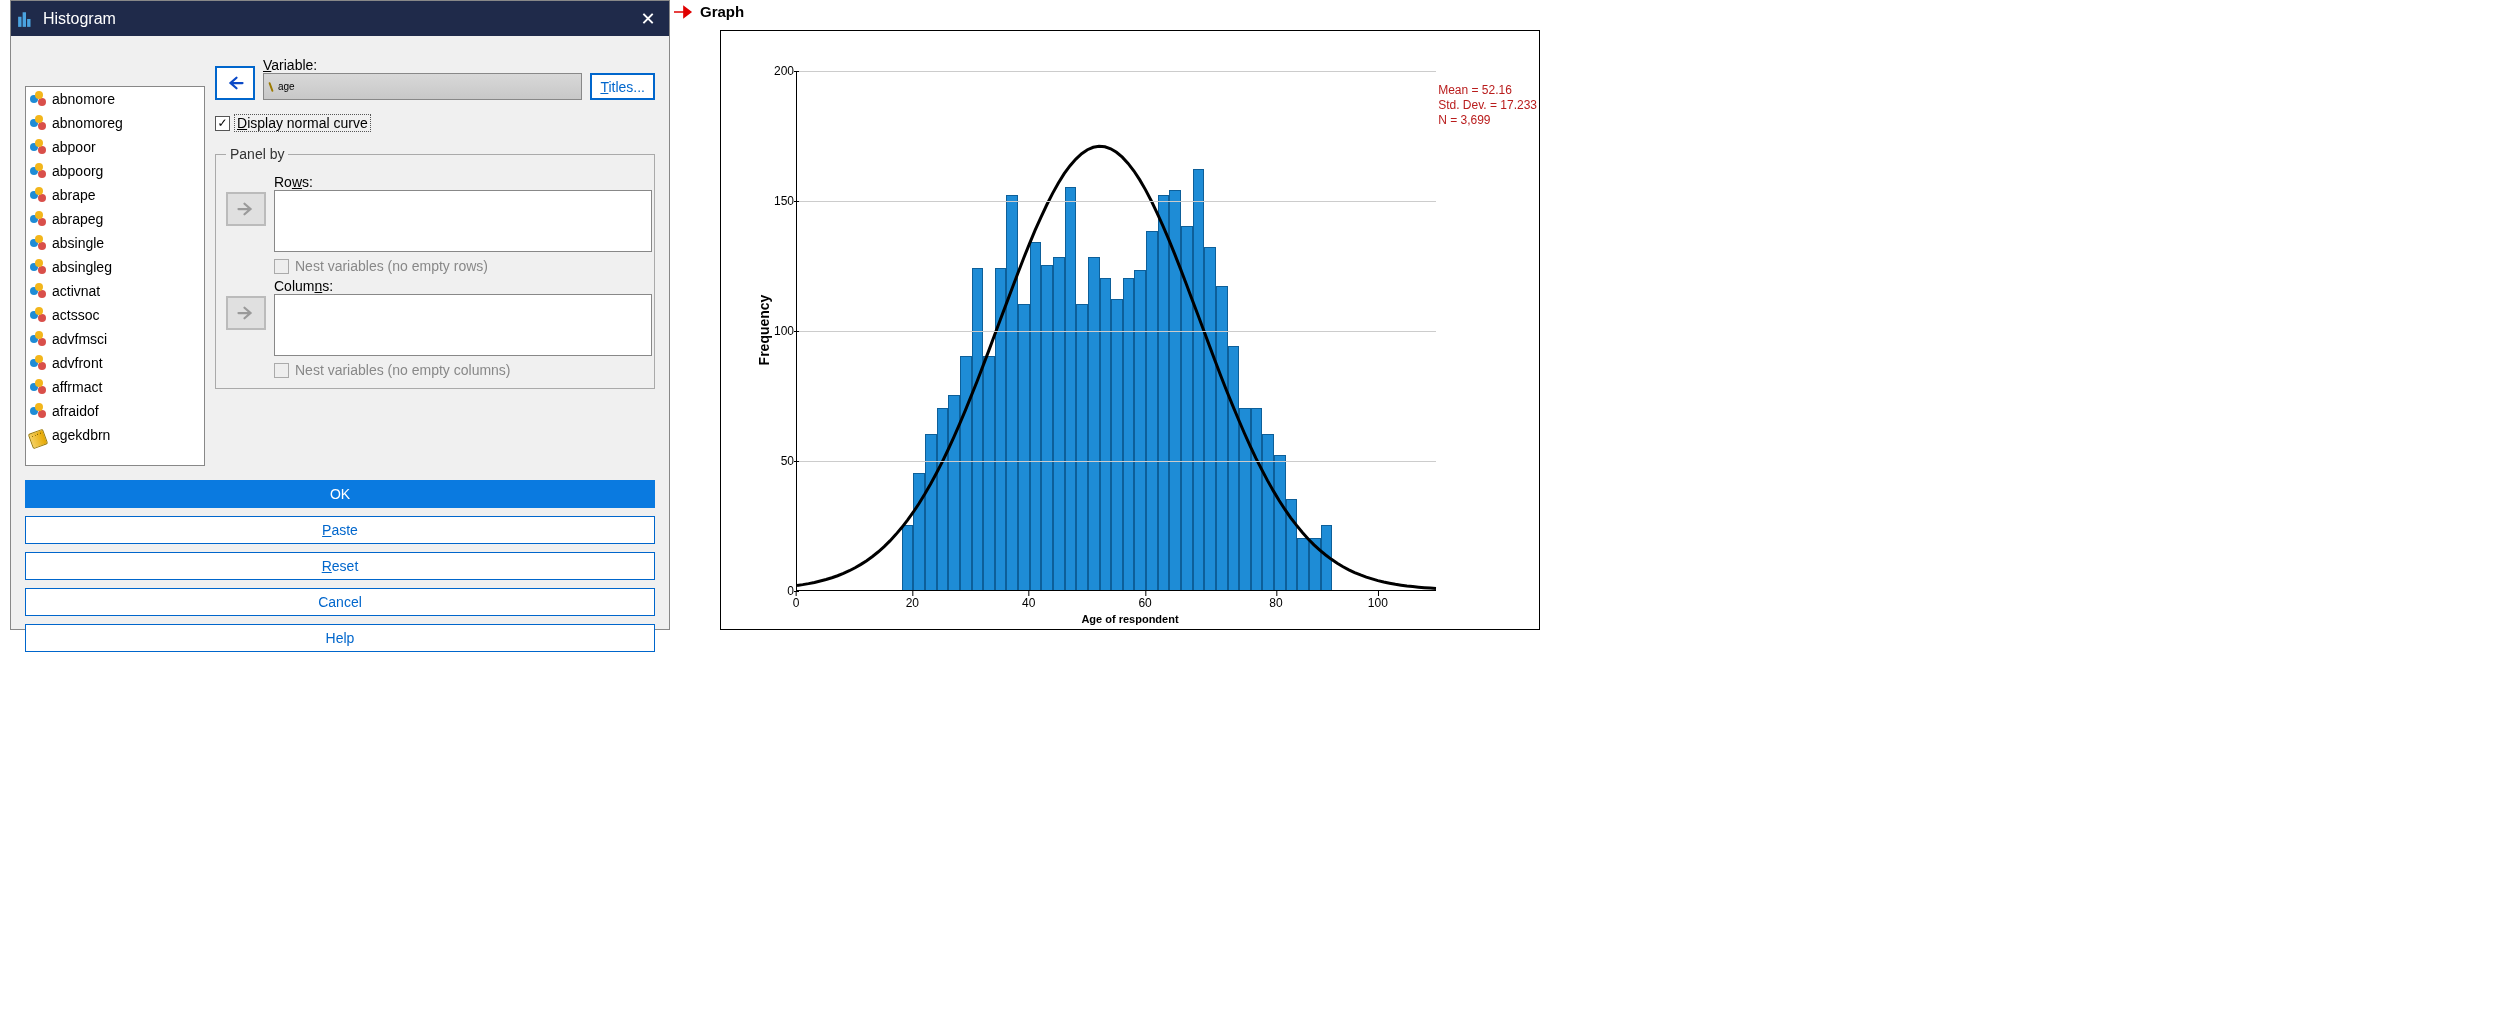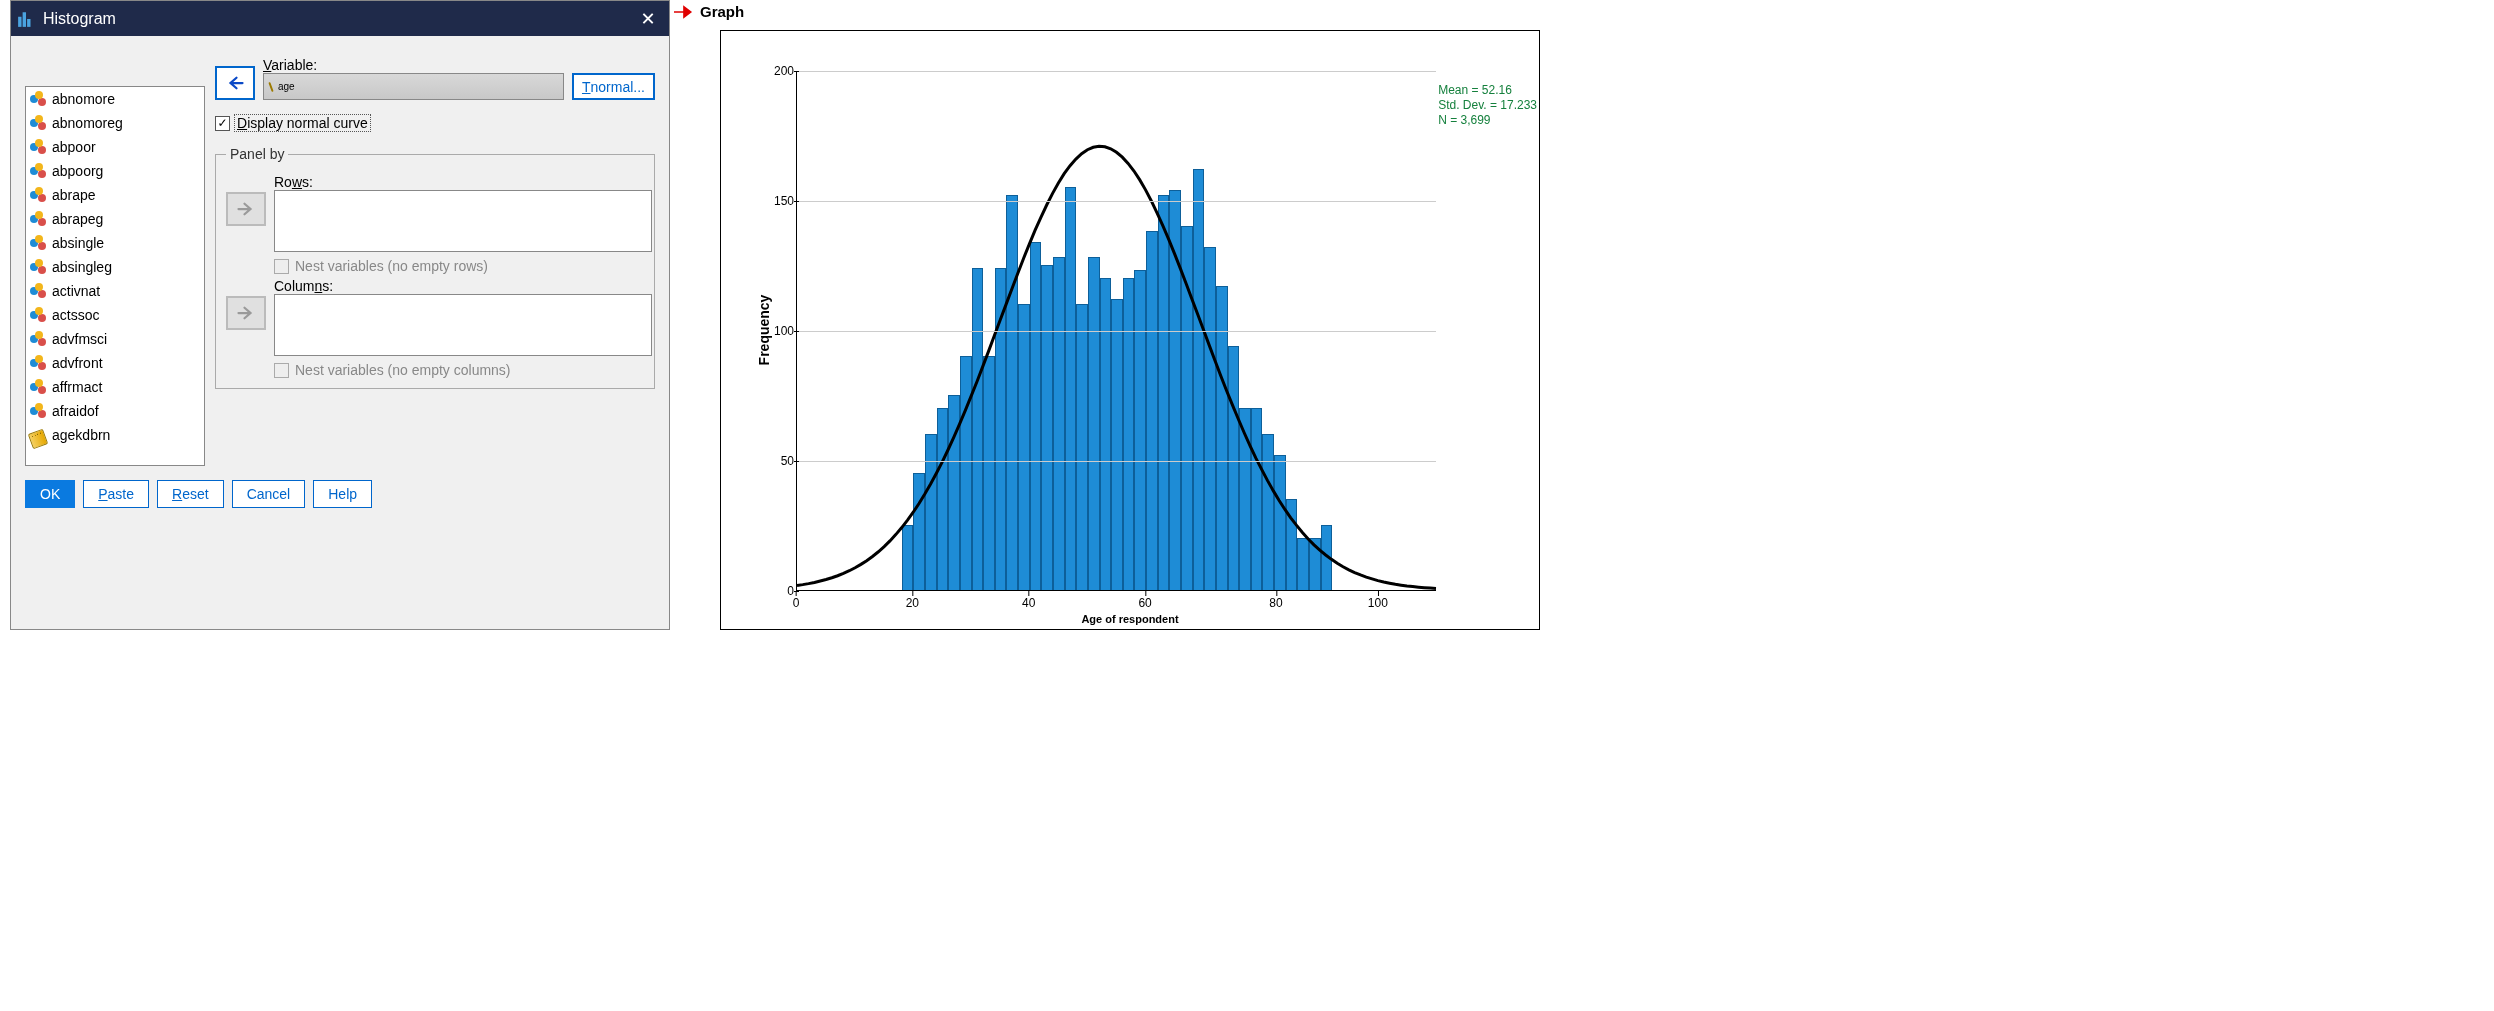--- a/index.html
+++ b/index.html
@@ -43,29 +43,29 @@
   legend{ font-size:14px; color:#333; padding:0 4px;}
   .panel-row{ display:flex; align-items:flex-start; gap:8px; margin-top:4px;}
   .panel-row .move-btn{border-color:#bbb; background:#e0e0e0; cursor:default; margin-top:18px;}
   .panel-row .move-btn svg{fill:#9a9a9a;}
   .panel-col{flex:1;}
   .panel-field{ width:100%; height:62px; border:1px solid #888; background:#fff;}
   .nest-row{ display:flex; align-items:center; gap:6px; margin-top:6px; font-size:14px; color:#888;}
   .nest-row .chk{border-color:#aaa;background:#eee;}
   .template{ margin-top:10px;}
   .file-btn{ margin-top:6px; margin-left:24px; padding:4px 10px; color:#888; background:#e8e8e8; border:1px solid #ccc; font-size:14px;}
-  .btn-row{ display:flex; gap:8px; justify-content:flex-start; margin-top:14px;}
+  .btn-row{ display:flex; gap:8px; justify-content:flex-start; margin-top:14px;flex-direction:column;}
   .btn{ padding:5px 14px; font-size:14px; cursor:pointer; border:1px solid #0066cc; background:#fff; color:#0066cc;}
   .btn.primary{ background:#0a7ae0; color:#fff; border-color:#0a7ae0;}
 
   
   .arrow-label{ position:absolute; left:674px; top:3px; display:flex; align-items:center; gap:6px; font-size:15px; font-weight:bold;}
   .arrow-label svg{width:20px;height:14px;}
   .chart-area{ position:absolute; left:720px; top:30px; width:820px; height:600px; border:1px solid #000;}
-  .stats{ position:absolute; right:2px; top:52px; font-size:12px; color:#15803d; line-height:1.25;}
+  .stats{ position:absolute; right:2px; top:52px; font-size:12px; color:#b91c1c; line-height:1.25;}
   .plot{ position:absolute; left:75px; top:40px; width:640px; height:520px; border-left:1px solid #000; border-bottom:1px solid #000;}
   .ylabel{ position:absolute; left:8px; top:50%; transform:translateY(-50%) rotate(-90deg); transform-origin:center; font-weight:bold; font-size:14px;}
   .xlabel{ position:absolute; left:50%; bottom:4px; transform:translateX(-50%); font-weight:bold; font-size:11px;}
   .ytick{ position:absolute; right:calc(100% - 73px); font-size:12px; transform:translateY(-50%); }
   .ytick::after{content:""; position:absolute; left:100%; width:5px; height:1px; background:#000; top:50%;}
   .grid-line{position:absolute; left:75px; width:640px; height:1px; background:#ccc;}
   .xtick{ position:absolute; top:565px; font-size:12px; transform:translateX(-50%);}
   .xtick::before{content:"";position:absolute; left:50%; top:-5px; width:1px; height:5px; background:#000;}
   .bars{position:absolute; left:0; bottom:0; width:100%; height:100%;}
   .bar{ position:absolute; bottom:0; background:#1e8cd6; border:1px solid #0d5f99; border-bottom:none;}
@@ -188,21 +188,21 @@
                 <path d="M14 5 L6 12 L14 19 M6 12 H22" stroke="#0a49c7" stroke-width="3" fill="none" stroke-linecap="round"></path>
               </svg>
           </div>
           <div style="flex:1;">
             <div class="field-label"><u>V</u><span id="vl-rest">ariable:</span></div>
             <div class="var-field">
               <span class="vicon scale"></span>
               <span>age</span>
             </div>
           </div>
-          <button class="titles-btn"><u>T</u><span id="titles-rest">normal...</span></button>
+          <button class="titles-btn"><u>T</u><span id="titles-rest">itles...</span></button>
         </div>
         <div class="chk-row">
           <span class="chk checked"></span>
           <span class="dotted"><u>D</u><span id="dn-rest">isplay normal curve</span></span>
         </div>
         <fieldset>
           <legend>Panel by</legend>
           <div class="panel-row">
             <div class="move-btn">
               <svg viewBox="0 0 24 24">

